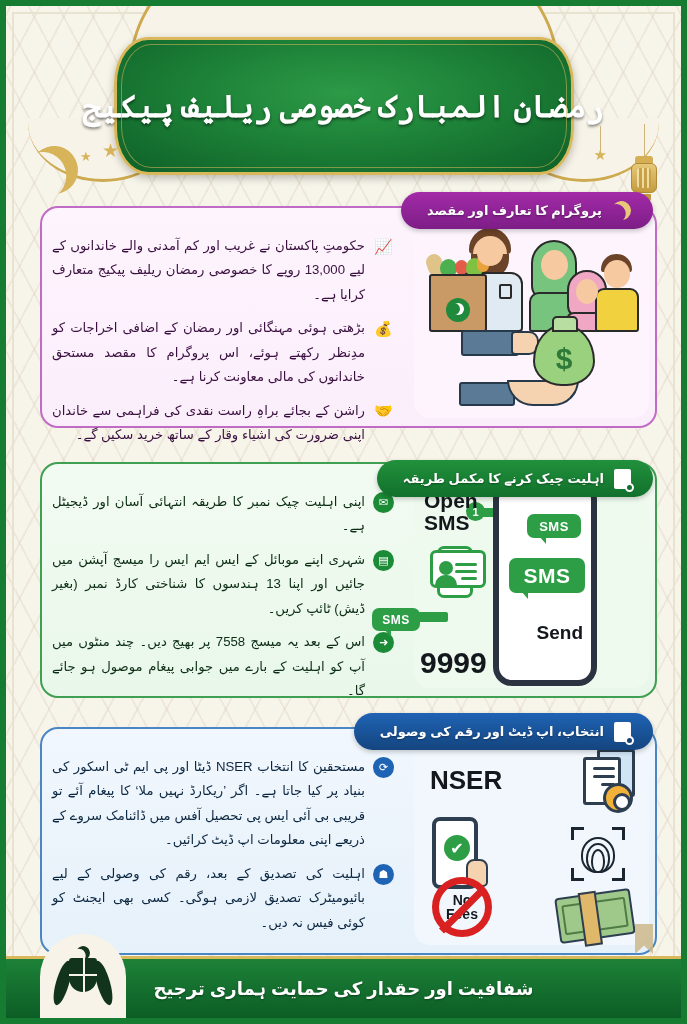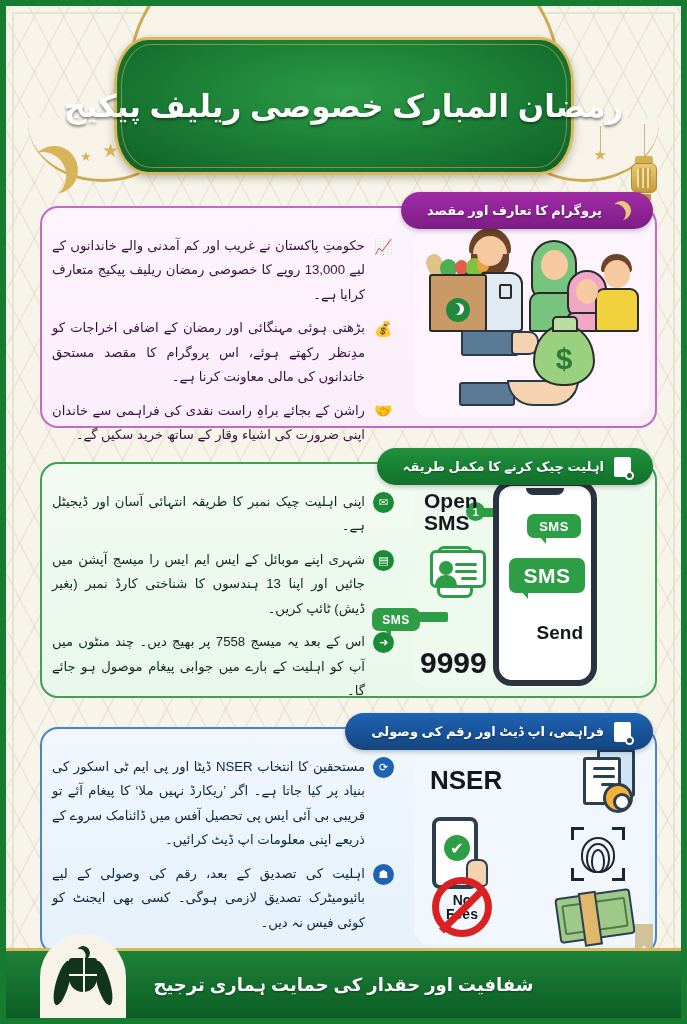--- a/index.html
+++ b/index.html
@@ -26,21 +26,21 @@
     border: 6px solid #157c31;
     overflow: hidden;
   }
   .poster::before{
     content:""; position:absolute; inset:6px;
     border:2px solid #e8e2d0; pointer-events:none;
   }
 
   
   .header-wrap{
-    position:absolute; top:0; left:0; right:0; height:178px;
+    position:absolute; top:0; left:0; right:0; height:178px;font-family:Liberation Serif, serif;
   }
   .arch-bg{
     position:absolute; left:50%; transform:translateX(-50%);
     top:-92px; width:430px; height:250px;
     background:#f7f3e8;
     border:3px solid #cda94f;
     border-radius:50% 50% 46% 46% / 62% 62% 38% 38%;
   }
   .arch-side{
     position:absolute; top:112px; height:64px; width:150px;
@@ -161,21 +161,21 @@
     top:14px; height:222px;
     background:linear-gradient(180deg,#fdf4fd,#fbeefb);
     border:2px solid #c06cc6;
   }
   #sec1 .sec-illus{ background:#fdf4fd; }
   #sec1 .btxt{ color:#3a1040; }
   #sec1 .bicon{ background:transparent; color:#8d1f93; font-size:15px; }
 
   
   #sec2 { top:442px; }
-  #sec2 .sec-head{ top:0; background:linear-gradient(180deg,#21913c,#11702c); }
+  #sec2 .sec-head{ top:12px; background:linear-gradient(180deg,#21913c,#11702c); }
   #sec2 .sec-body{
     top:14px; height:236px;
     background:linear-gradient(180deg,#f2fbf2,#e9f7ea);
     border:2px solid #3f9f52;
   }
   #sec2 .sec-illus{ background:#eefaee; }
   #sec2 .btxt{ color:#0d2e15; }
   #sec2 .bicon{ background:#1c8b37; }
 
   
@@ -382,21 +382,21 @@
     align-items:center; justify-content:center;
     color:#14181d; font-weight:bold; font-size:14px; line-height:1; direction:ltr;
   }
   .nofees .bar{
     position:absolute; top:50%; left:-6px; right:-6px; height:7px;
     background:#d92121; transform:rotate(-45deg);
   }
 
   
   .footer{
-    position:absolute; left:0; right:0; bottom:0; height:70px;
+    position:absolute; left:0; right:0; bottom:0; height:62px;
     background:linear-gradient(180deg,#1d8238,#0c5d25);
     border-top:3px solid #d9b85c;
     display:flex; align-items:center; justify-content:center;
   }
   .footer .ftxt{
     color:#fff; font-size:18px; font-weight:bold; direction:rtl;
     text-shadow:0 1px 2px rgba(0,0,0,.4);
   }
   .emblem-holder{
     position:absolute; left:34px; bottom:-2px; width:86px; height:86px;
@@ -590,21 +590,21 @@
         </div>
       </div>
     </div>
   </div>
 
   <div class="section" id="sec3">
     <div class="sec-head">
       <span style="display:inline-block;width:17px;height:20px;background:#fff;border-radius:2px;position:relative;">
         <span style="position:absolute;right:-3px;bottom:-3px;width:9px;height:9px;border:2px solid #fff;border-radius:50%;background:#14457f;"></span>
       </span>
-      <span class="ttl">فراہمی، اپ ڈیٹ اور رقم کی وصولی</span>
+      <span class="ttl">انتخاب، اپ ڈیٹ اور رقم کی وصولی</span>
     </div>
 
     <div class="sec-body">
       <div class="sec-illus">
         <div class="docs">
           <span class="pg pg1"></span>
           <span class="pg pg2"></span>
           <span class="ln d1"></span>
             <span class="ln d2"></span>
             <span class="ln d3"></span>

